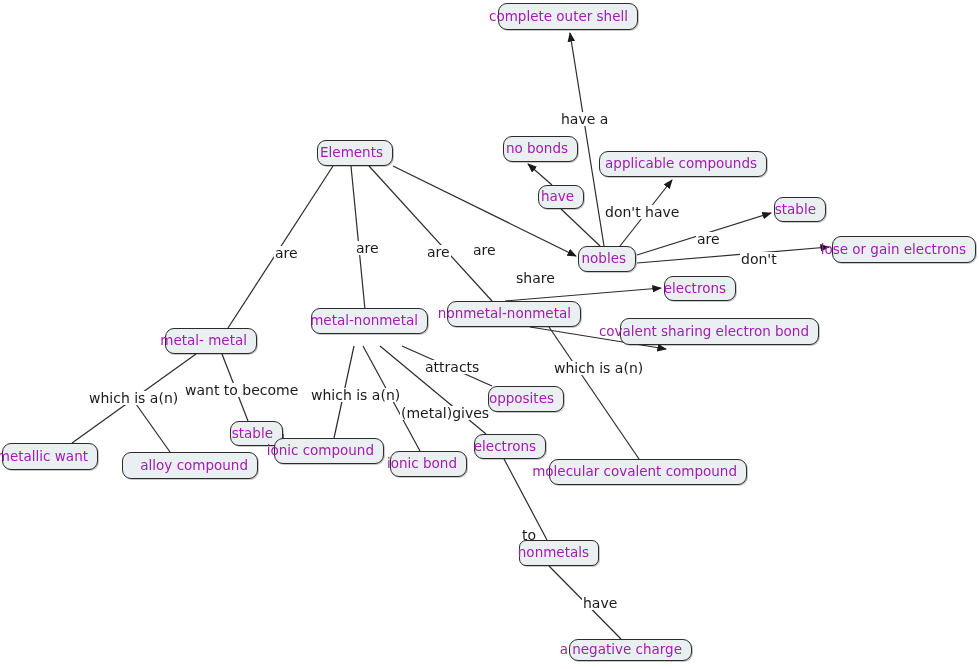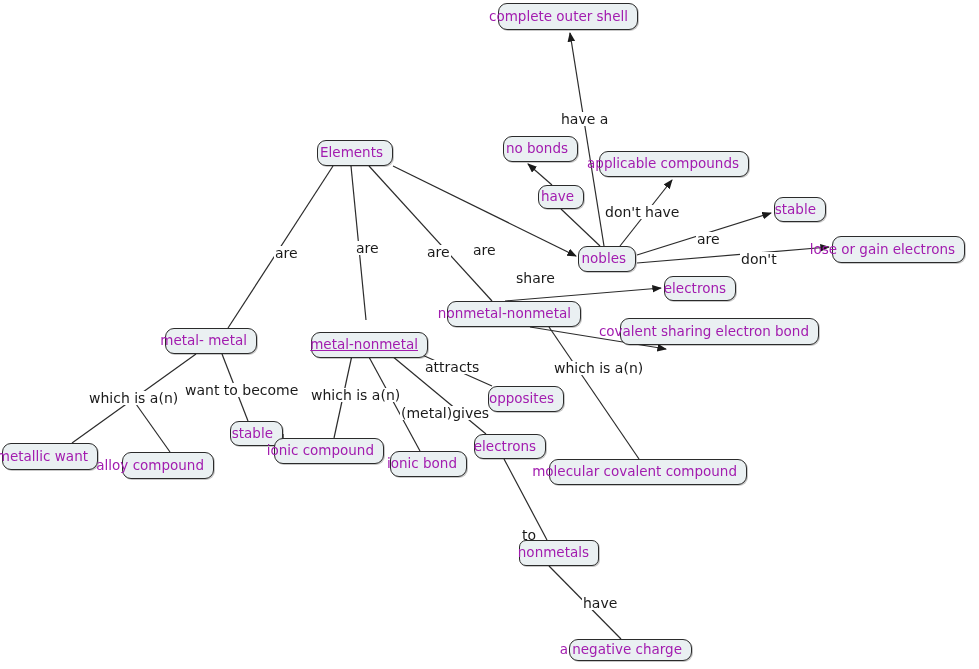--- a/index.html
+++ b/index.html
@@ -109,45 +109,45 @@
   <div id="nodes-group">
       <div class="node" style="left: 498px; top: 3px; width: 140px; height: 27px;">
         <span>complete outer shell</span>
       </div>
       <div class="node" style="left: 317px; top: 140px; width: 76px; height: 26px;">
         <span>Elements</span>
       </div>
       <div class="node" style="left: 471px; top: 136px; width: 75px; height: 26px; margin-left: 32px;">
         <span>no bonds</span>
       </div>
-      <div class="node" style="left: 599px; top: 151px; width: 150px; height: 26px; padding-left: 6px;">
+      <div class="node" style="left: 599px; top: 151px; width: 168px; height: 26px; padding-left: 6px;">
         <span>applicable compounds</span>
       </div>
       <div class="node" style="left: 538px; top: 185px; width: 46px; height: 24px;">
         <span>have</span>
       </div>
       <div class="node" style="left: 774px; top: 197px; width: 52px; height: 25px;">
         <span>stable</span>
       </div>
-      <div class="node" style="left: 832px; top: 236px; width: 133px; height: 27px;">
+      <div class="node" style="left: 832px; top: 236px; width: 144px; height: 27px;">
         <span>lose or gain electrons</span>
       </div>
       <div class="node" style="left: 578px; top: 246px; width: 58px; height: 26px;">
         <span>nobles</span>
       </div>
       <div class="node" style="left: 664px; top: 276px; width: 72px; height: 25px;">
         <span>electrons</span>
       </div>
       <div class="node" style="left: 447px; top: 301px; width: 134px; height: 26px;">
         <span>nonmetal-nonmetal</span>
       </div>
       <div class="node" style="left: 165px; top: 328px; width: 92px; height: 26px;">
         <span>metal- metal</span>
       </div>
-      <div class="node" style="left: 311px; top: 332px; width: 117px; height: 26px; text-decoration: underline;">
+      <div class="node" style="left: 311px; top: 308px; width: 117px; height: 26px;">
         <span>metal-nonmetal</span>
       </div>
       <div class="node" style="left: 620px; top: 318px; width: 199px; height: 27px;">
         <span>covalent sharing electron bond</span>
       </div>
       <div class="node" style="left: 488px; top: 386px; width: 76px; height: 26px;">
         <span>opposites</span>
       </div>
       <div class="node" style="left: 230px; top: 421px; width: 53px; height: 25px;">
         <span>stable</span>
@@ -157,21 +157,21 @@
       </div>
       <div class="node" style="left: 274px; top: 438px; width: 110px; height: 26px;">
         <span>ionic compound</span>
       </div>
       <div class="node" style="left: 2px; top: 443px; width: 96px; height: 27px;">
         <span>metallic want</span>
       </div>
       <div class="node" style="left: 390px; top: 451px; width: 77px; height: 26px;">
         <span>ionic bond</span>
       </div>
-      <div class="node" style="left: 122px; top: 452px; width: 92px; height: 27px;">
+      <div class="node" style="left: 122px; top: 452px; width: 136px; height: 27px;">
         <span>alloy compound</span>
       </div>
       <div class="node" style="left: 549px; top: 459px; width: 198px; height: 26px;">
         <span>molecular covalent compound</span>
       </div>
       <div class="node" style="left: 519px; top: 540px; width: 80px; height: 26px; border-radius: 7px;">
         <span>nonmetals</span>
       </div>
       <div class="node" style="left: 569px; top: 639px; width: 123px; height: 22px;">
         <span>a negative charge</span>

